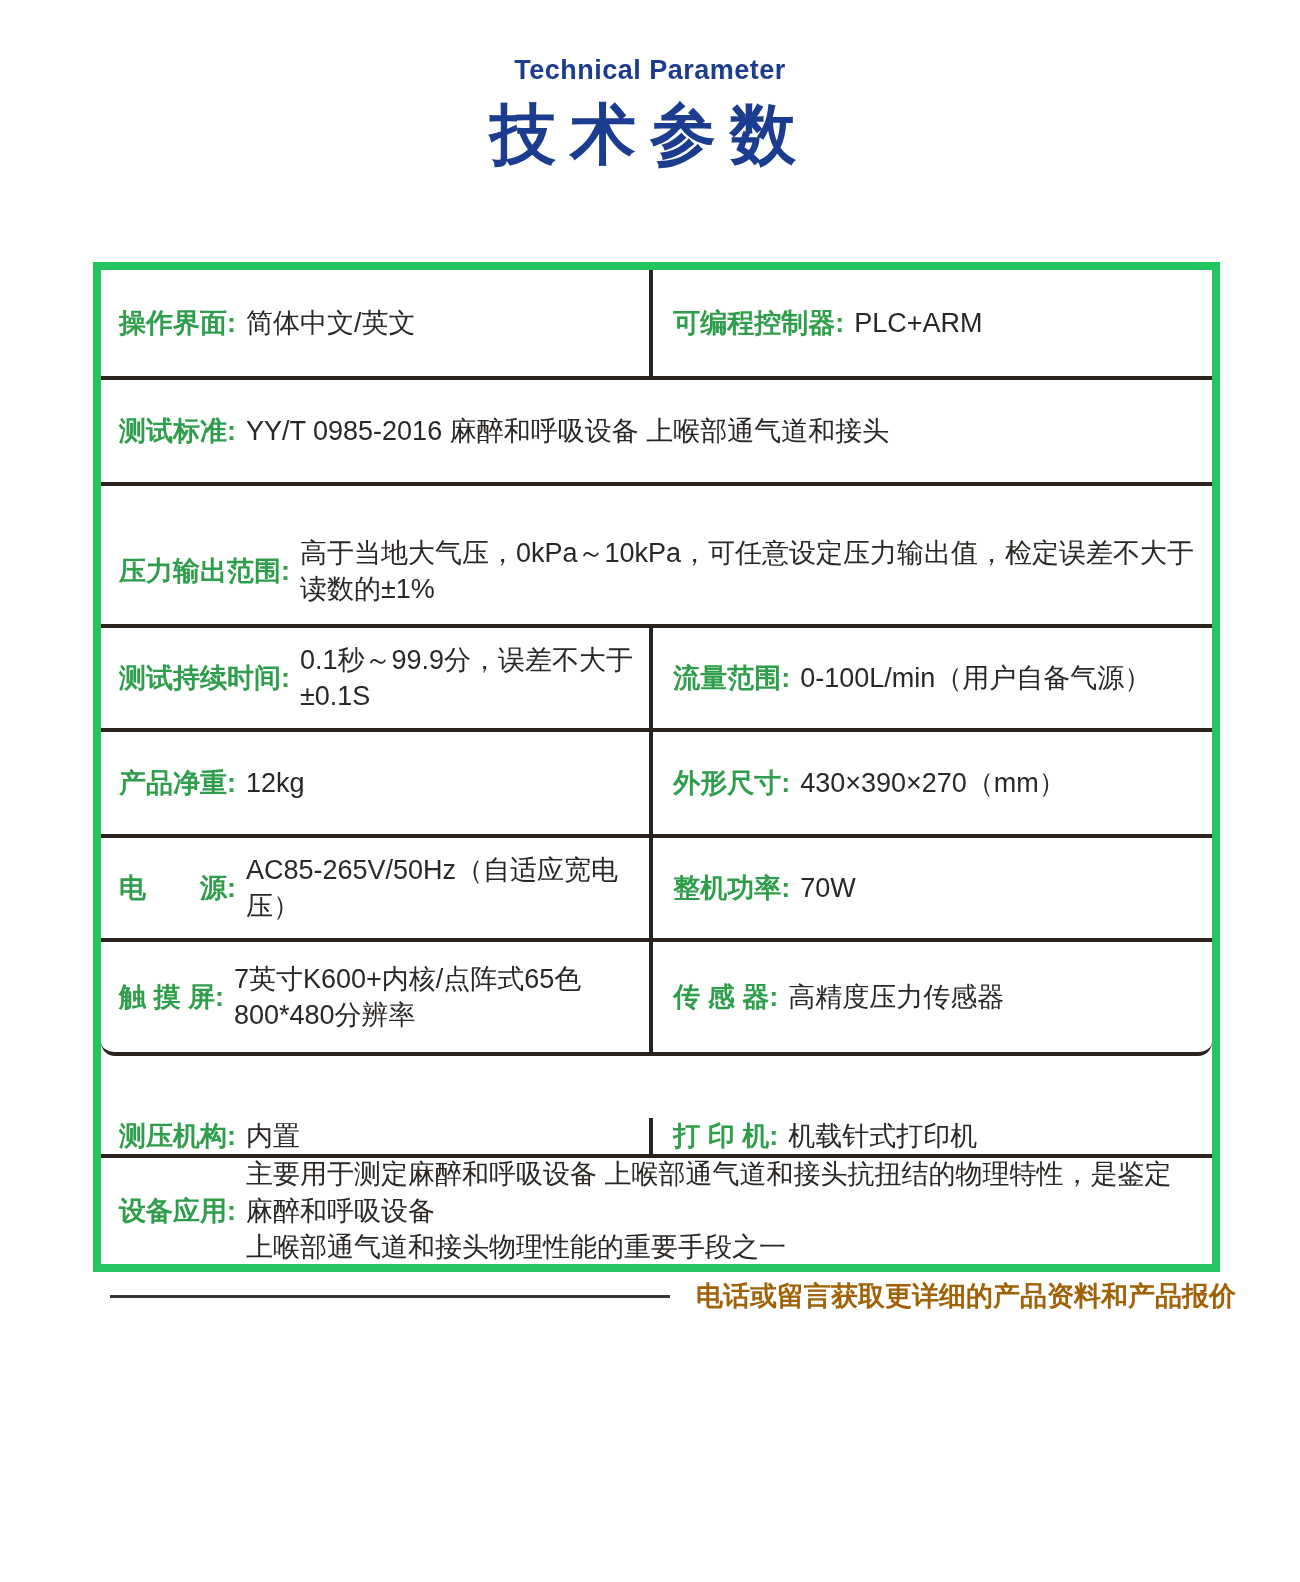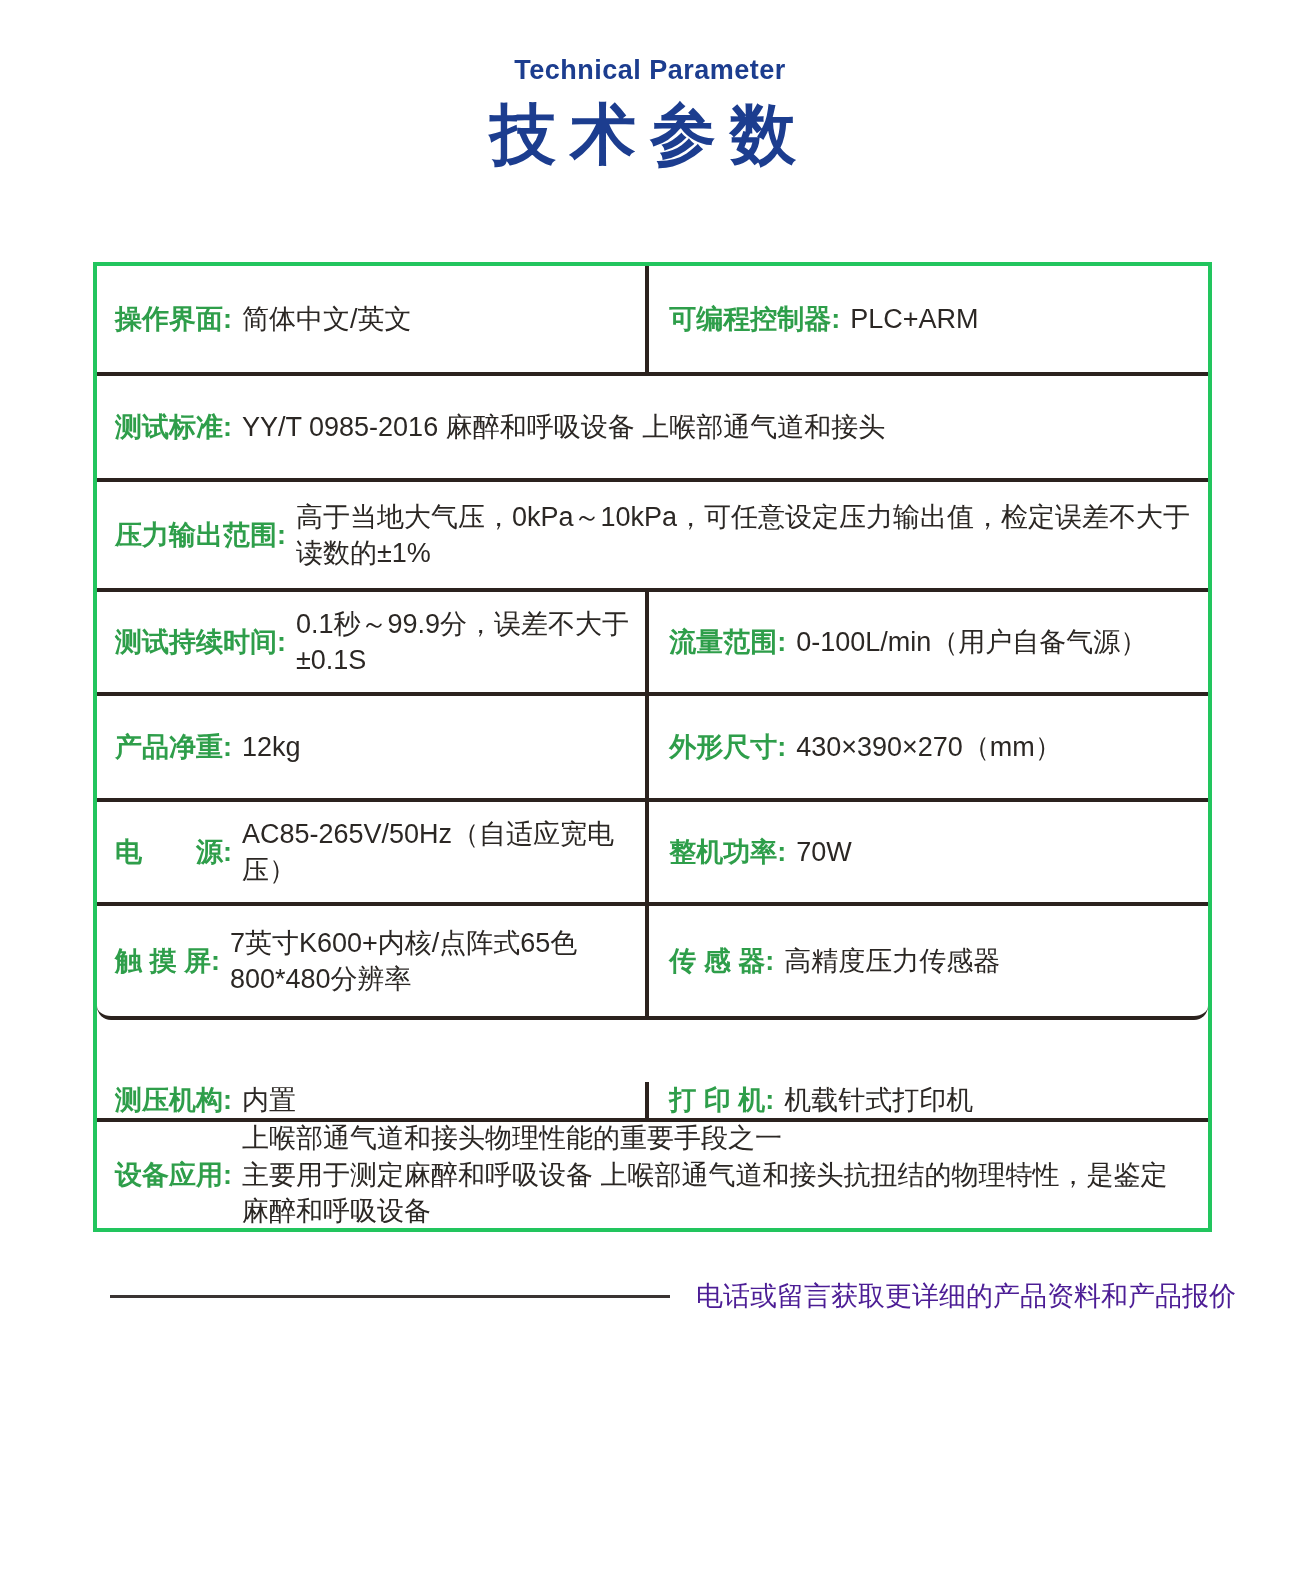--- a/index.html
+++ b/index.html
@@ -12,45 +12,45 @@
   .header{position:absolute;top:55px;left:0;width:100%;text-align:center;}
   .subtitle{
     font-size:27px;font-weight:bold;color:#1c3d8f;letter-spacing:0.5px;
   }
   .title{
     margin-top:4px;font-size:66px;font-weight:bold;color:#1c3d8f;letter-spacing:14px;
   }
   
   .spec-table{
     position:absolute;left:93px;top:262px;width:1111px;
-    border:4px solid #22c55e;
+    border:8px solid #22c55e;
   }
   .t-row{display:flex;border-bottom:4px solid #2b221e;}
   .t-row:last-child{border-bottom:none;}
   .cell{
     display:flex;align-items:center;padding:0 16px 0 18px;
     box-sizing:border-box;font-size:27px;line-height:1.35;
   }
   .cell.left{flex:0 0 49.7%;border-right:4px solid #2b221e;}
   .cell.right{flex:1;padding-left:20px;}
   .cell.full{flex:1;}
   .lbl{color:#2e9e4a;font-weight:bold;white-space:nowrap;margin-right:10px;}
   .val{font-weight:500;}
   .val .line{display:block;}
-  .r1{height:106px;} .r2{height:102px;} .r3{height:106px;}
+  .r1{height:106px;} .r2{height:102px;} .r3{height:106px;margin-top:32px;}
   .r4{height:100px;} .r5{height:102px;} .r6{height:100px;}
   .r7{height:110px;border-radius:14px;} .r8{height:98px;align-items:flex-end;}  .r9{height:106px;}
   
   .footer{
     position:absolute;left:110px;top:1278px;width:1100px;
     display:flex;align-items:center;
   }
   .footer-line{width:560px;height:3px;background:#3a3432;flex:0 0 auto;}
   .footer-text{
-    margin-left:26px;font-size:27px;color:#4c1d95;font-weight:400;white-space:nowrap;
+    margin-left:26px;font-size:27px;color:#a16207;font-weight:700;white-space:nowrap;
   }
 </style>
 </head>
 <body>
 
 <div class="header">
   <div class="subtitle">Technical Parameter</div>
   <div class="title">技术参数</div>
 </div>
 
@@ -136,22 +136,22 @@
     <div class="cell right">
       <span class="lbl">打 印 机:</span>
       <span class="val">机载针式打印机</span>
     </div>
   </div>
 
   <div class="t-row r9">
     <div class="cell full">
       <span class="lbl">设备应用:</span>
       <span class="val">
+        <span class="line">主要用于测定麻醉和呼吸设备 上喉部通气道和接头抗扭结的物理特性，是鉴定麻醉和呼吸设备</span>
         <span class="line">上喉部通气道和接头物理性能的重要手段之一</span>
-        <span class="line">主要用于测定麻醉和呼吸设备 上喉部通气道和接头抗扭结的物理特性，是鉴定麻醉和呼吸设备</span>
       </span>
     </div>
   </div>
 
 </div>
 
 <div class="footer">
   <div class="footer-line"></div>
   <div class="footer-text">电话或留言获取更详细的产品资料和产品报价</div>
 </div>

